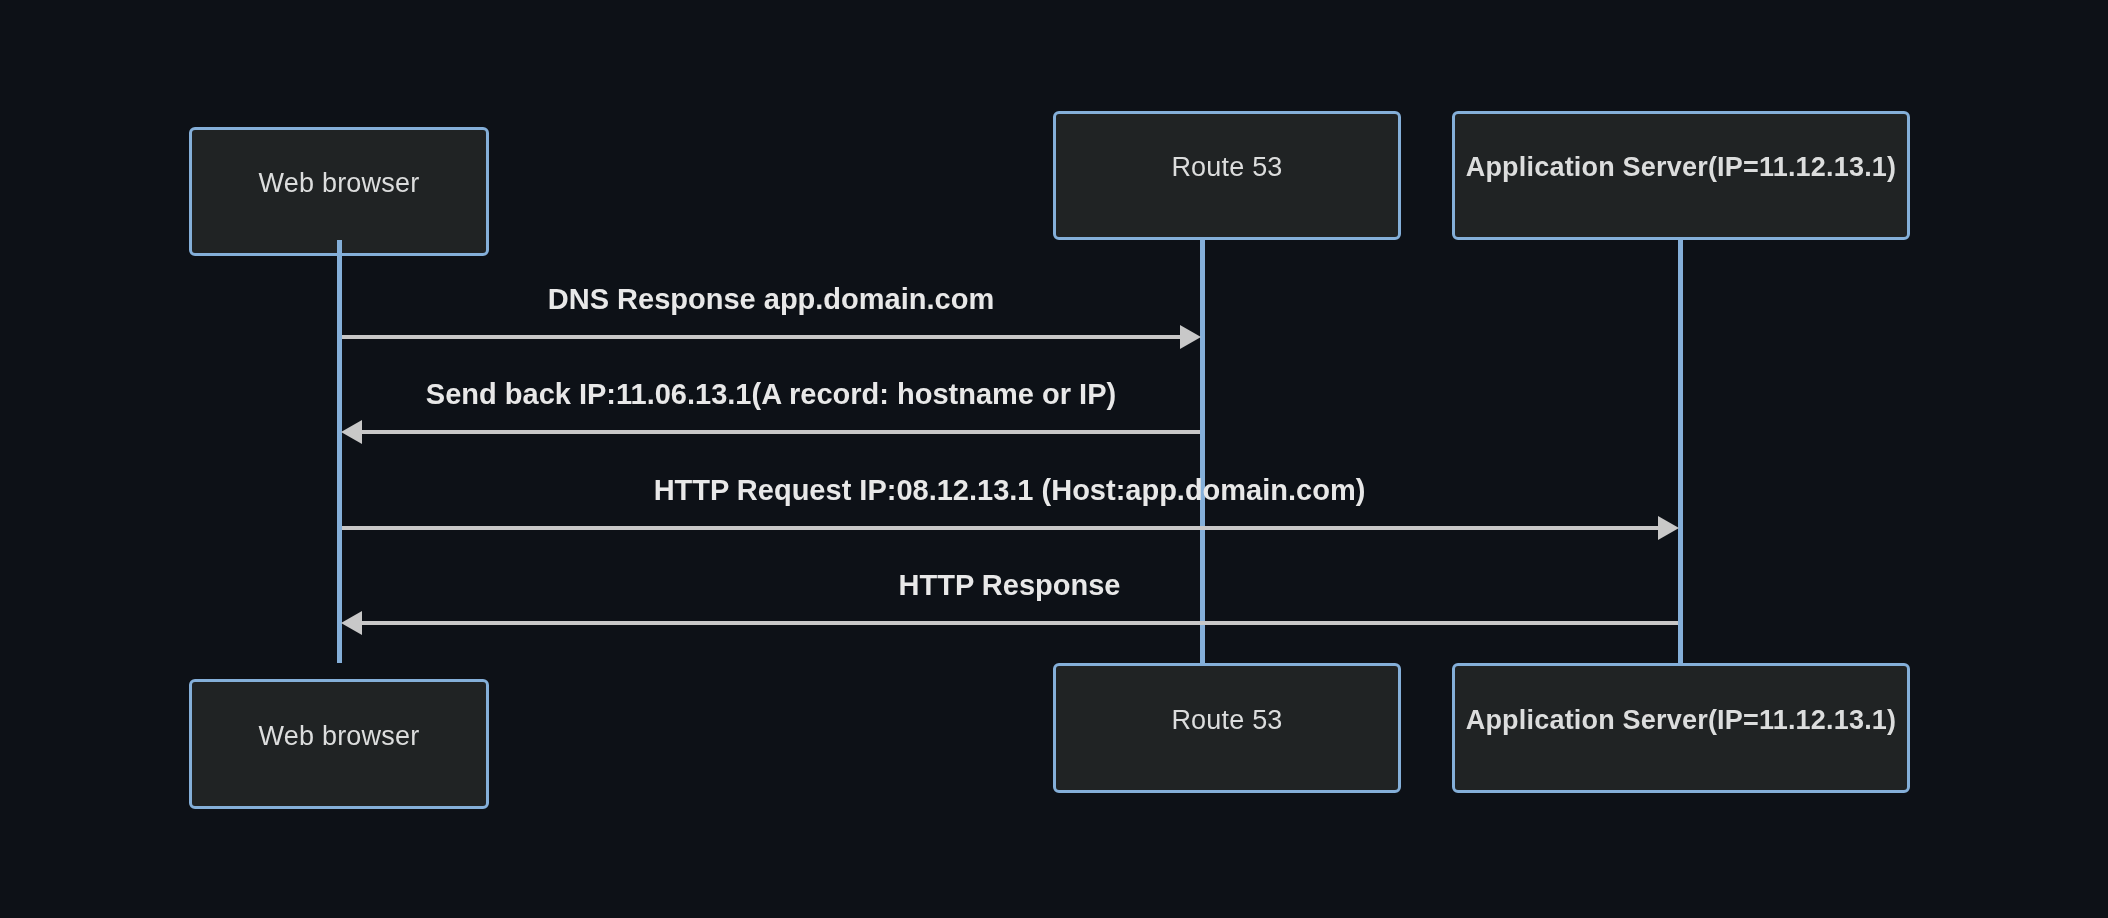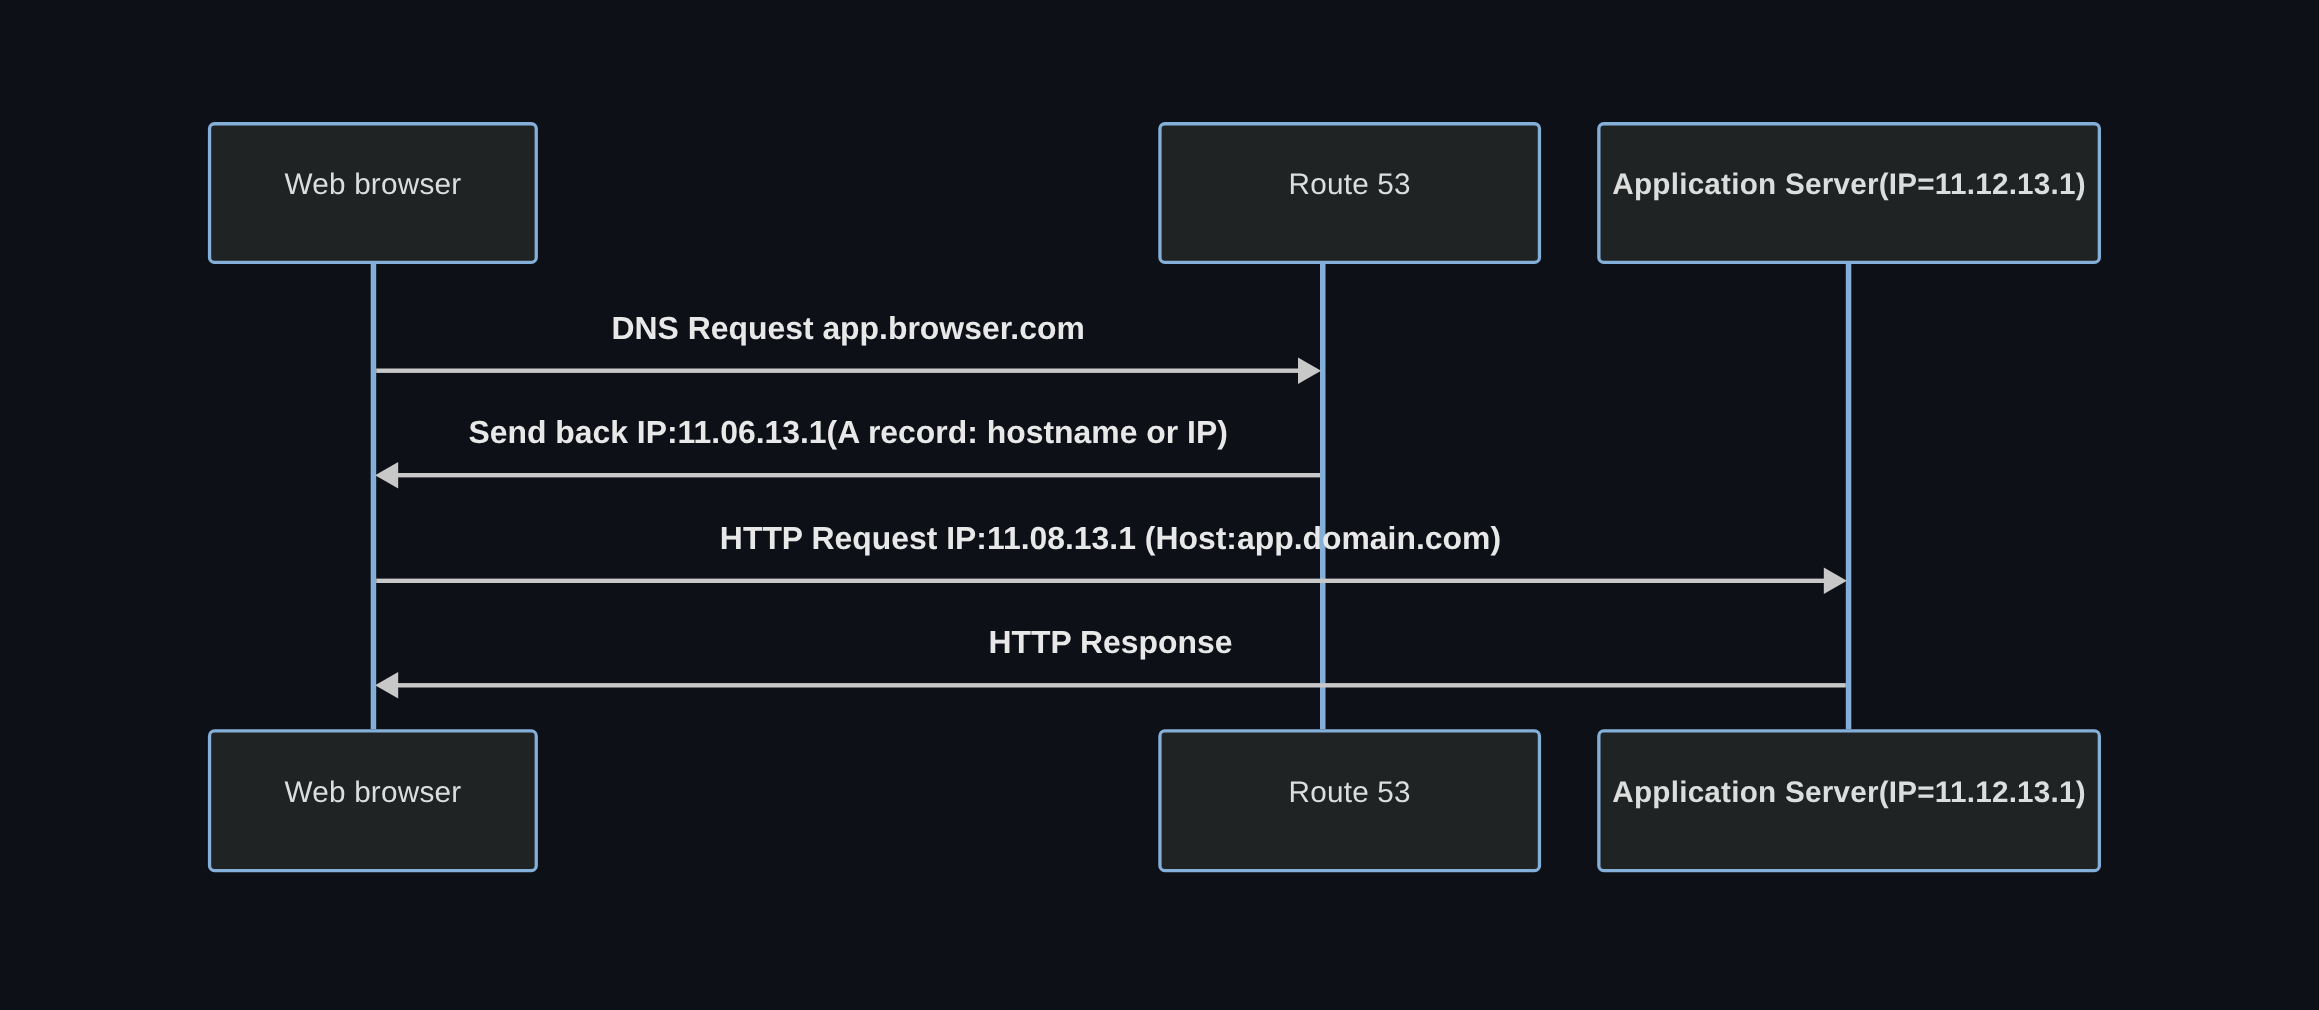--- a/index.html
+++ b/index.html
@@ -29,21 +29,21 @@
     align-items: center;
     justify-content: center;
     padding-bottom: 16px;
   }
   .actor span {
     color: #dcdddd;
     font-size: 27px;
     letter-spacing: 0.2px;
     white-space: nowrap;
   }
-  .a-web    { left: 189px;  width: 300px; }
+  .a-web    { left: 189px;  width: 300px; margin-top: 16px; }
   .a-route  { left: 1053px; width: 348px; }
   .a-app    { left: 1452px; width: 458px; font-weight: bold; }
   .row-top    { top: 111px; }
   .row-bottom { top: 663px; height: 130px; }
   
   .lifeline {
     position: absolute;
     top: 240px;
     height: 423px;
     width: 5px;
@@ -103,29 +103,29 @@
     <span>Route 53</span>
   </div>
   <div class="actor row-top a-app">
     <span>Application Server(IP=11.12.13.1)</span>
   </div>
 
   <div class="lifeline l-web"></div>
   <div class="lifeline l-route"></div>
   <div class="lifeline l-app"></div>
 
-  <div class="msg-label lbl-1">DNS Request app.browser.com</div>
+  <div class="msg-label lbl-1">DNS Response app.domain.com</div>
   <div class="msg-line ln-1"></div>
   <div class="arrowhead right hd-1"></div>
 
   <div class="msg-label lbl-2">Send back IP:11.06.13.1(A record: hostname or IP)</div>
   <div class="msg-line ln-2"></div>
   <div class="arrowhead left hd-2"></div>
 
-  <div class="msg-label lbl-3">HTTP Request IP:11.08.13.1 (Host:app.domain.com)</div>
+  <div class="msg-label lbl-3">HTTP Request IP:08.12.13.1 (Host:app.domain.com)</div>
   <div class="msg-line ln-3"></div>
   <div class="arrowhead right hd-3"></div>
 
   <div class="msg-label lbl-4">HTTP Response</div>
   <div class="msg-line ln-4"></div>
   <div class="arrowhead left hd-4"></div>
 
   <div class="actor row-bottom a-web">
     <span>Web browser</span>
   </div>

